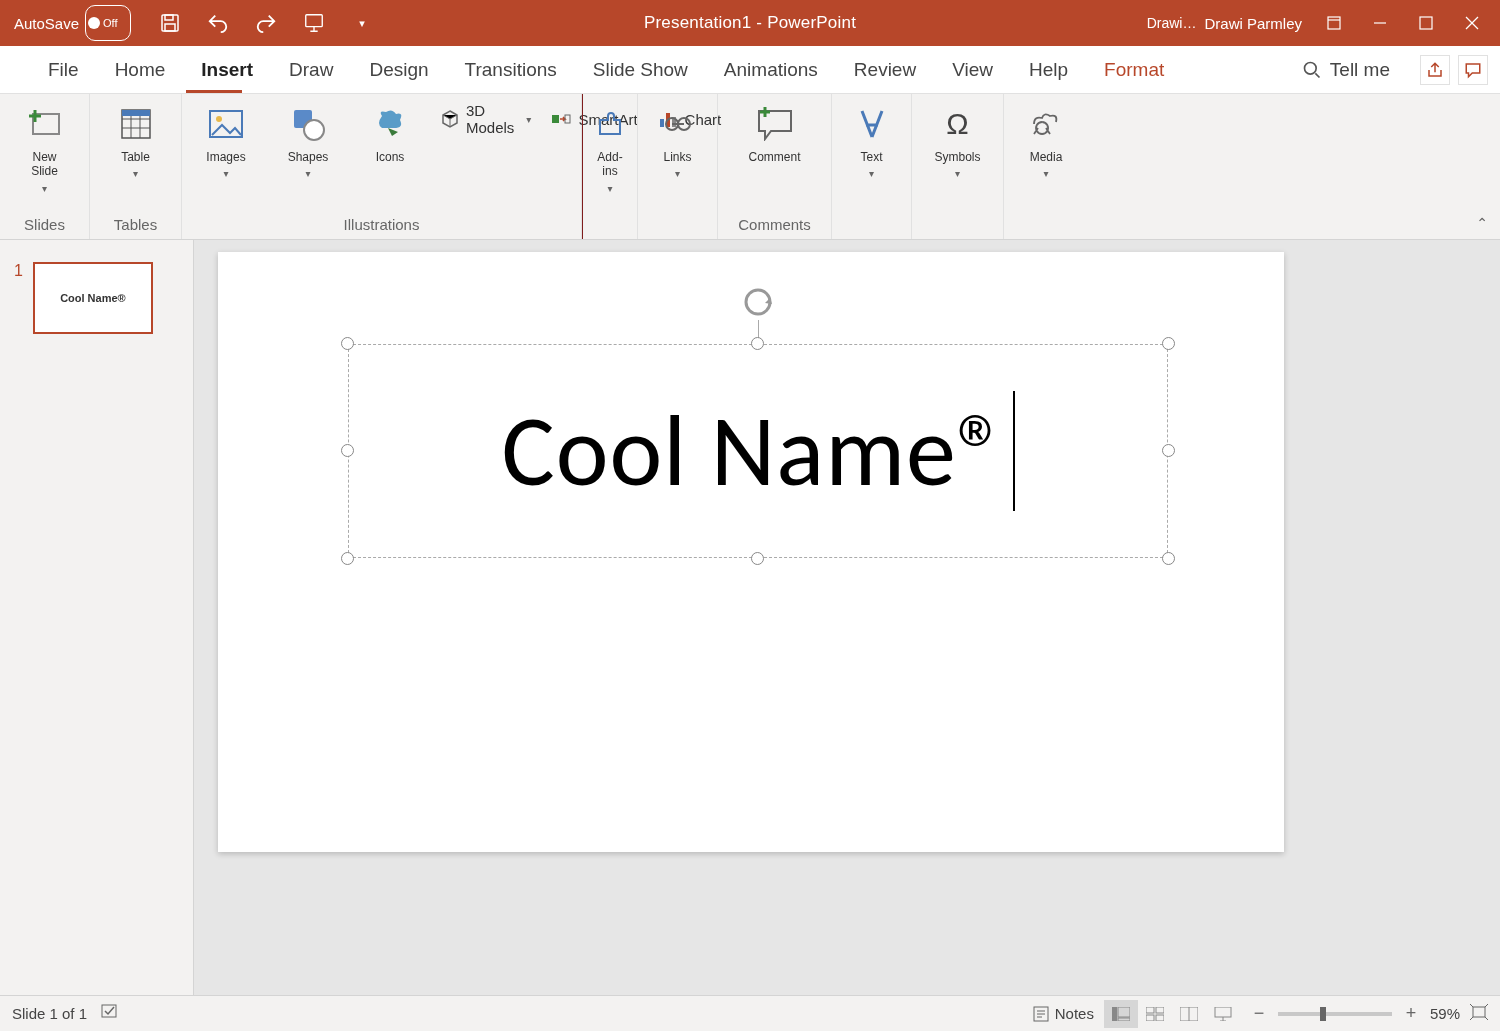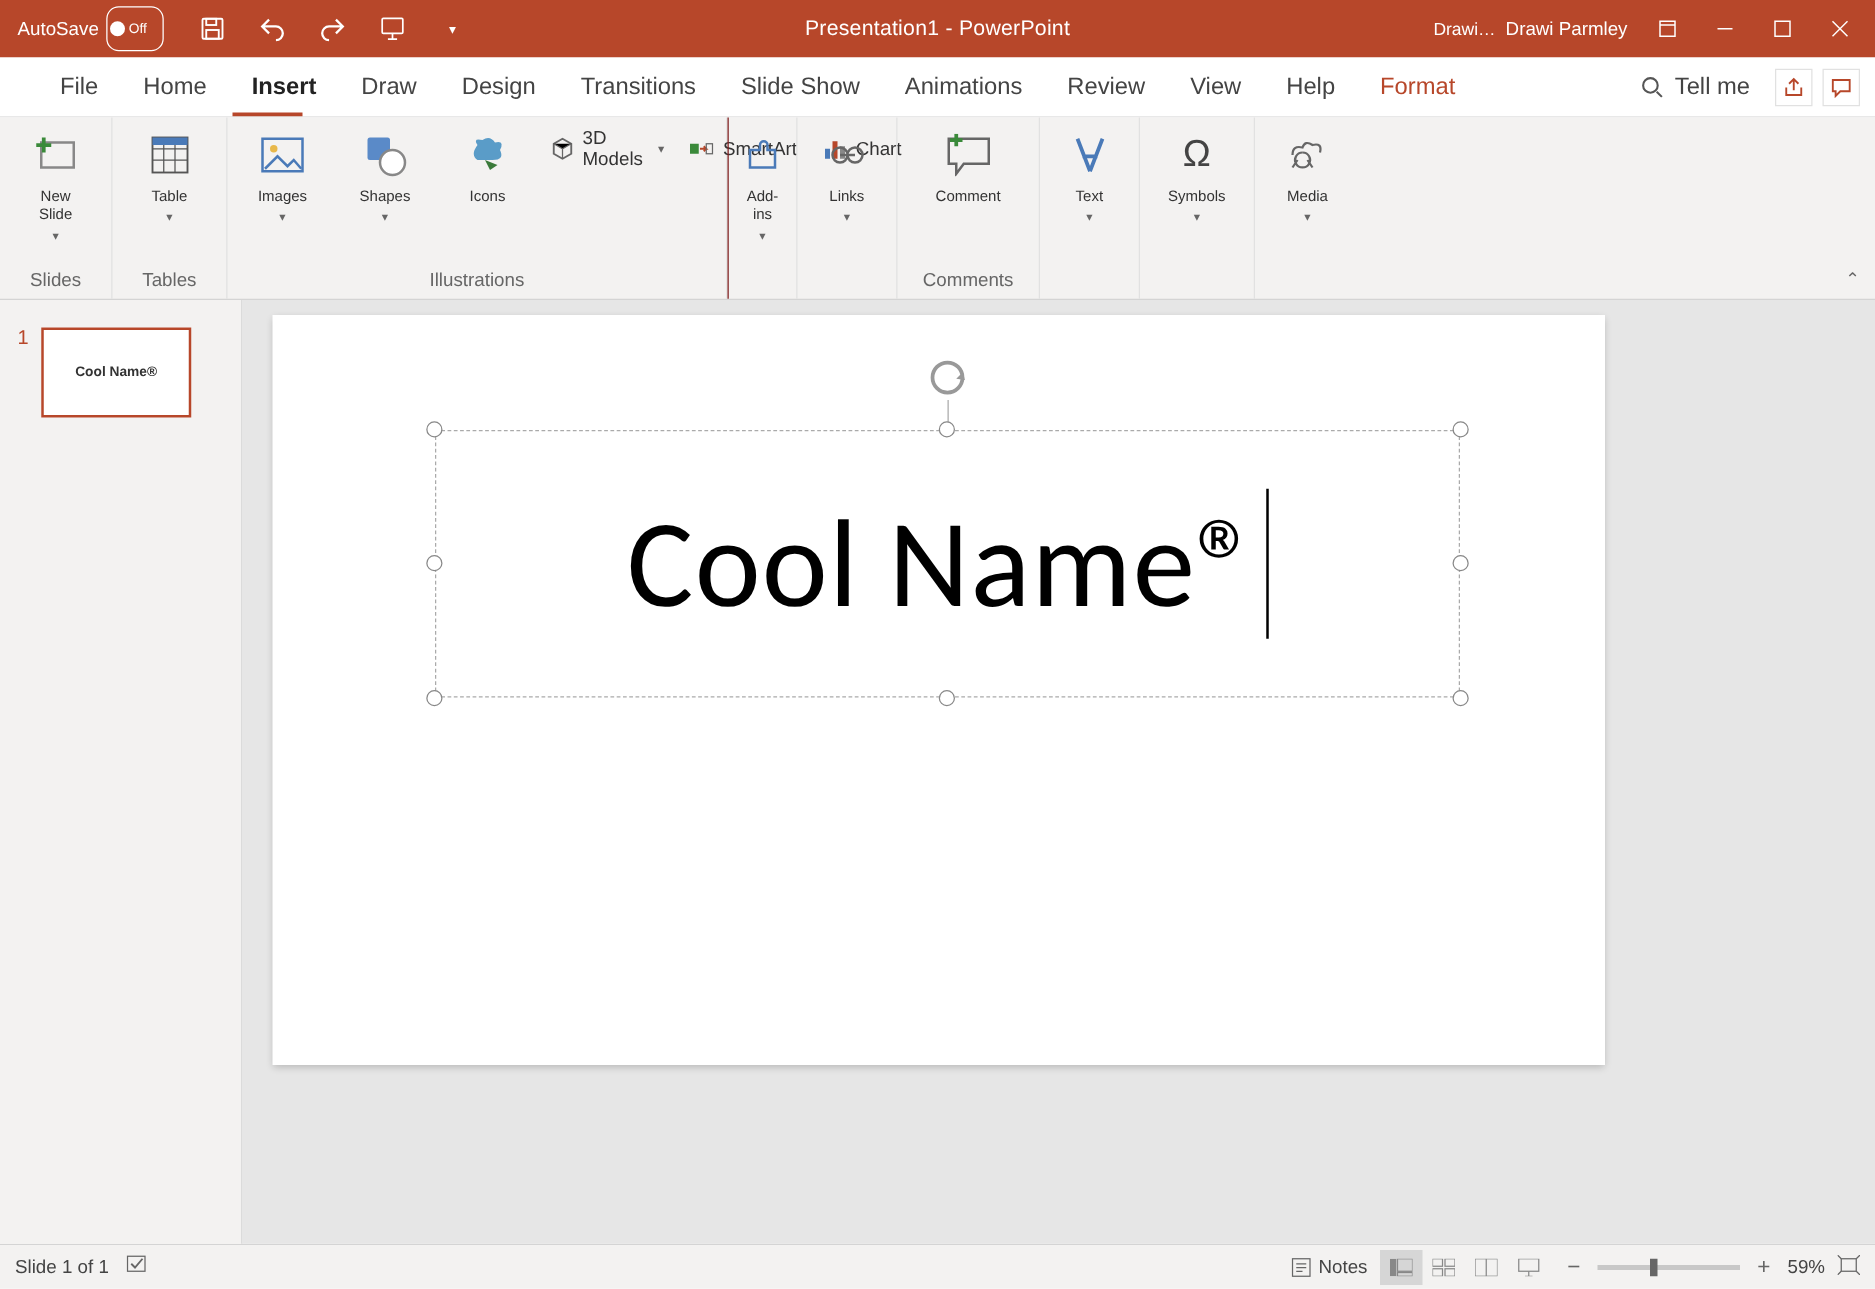--- a/index.html
+++ b/index.html
@@ -18,21 +18,21 @@
   .user-lbl { font-size: 15px; color: #fff; margin-right: 6px; }
   .winbtn { width: 40px; height: 38px; display:flex; align-items:center; justify-content:center; }
   .winbtn svg { stroke:#fff; }
   
   
   .tabrow { height: 48px; background: #fff; display: flex; align-items: center; padding-left: 30px; border-bottom: 1px solid #e1e1e1; position: relative; }
   .tab { padding: 0 18px; height: 48px; display:flex; align-items:center; font-size: 19px; color: #444; cursor: pointer; }
   .tab.active { color: #222; font-weight: 600; }
   .tab-underline { position: absolute; bottom:0; height:3px; background:#b7472a; }
   .tab.format { color: #b7472a; }
-  .tellme { position: absolute; right: 100px; display:flex; align-items:center; gap:8px; font-size:19px; color:#444; }
+  .tellme { position: absolute; right: 110px; display:flex; align-items:center; gap:8px; font-size:19px; color:#444; }
   .tabrow-r { position:absolute; right:12px; display:flex; gap:8px; }
   .tabrow-r .rbtn { width:30px; height:30px; border:1px solid #e1e1e1; display:flex; align-items:center; justify-content:center; }
   
   
   .ribbon { height: 146px; background: #f3f2f1; border-bottom: 1px solid #d4d4d4; display: flex; position: relative; }
   .group { border-right: 1px solid #e1e1e1; padding: 8px 12px 2px; display:flex; flex-direction:column; justify-content:space-between; }
   .group-items { display:flex; gap: 18px; align-items:flex-start; height:106px; }
   .group-label { text-align:center; font-size:15px; color:#666; padding-bottom:4px; }
   .bigbtn { display:flex; flex-direction:column; align-items:center; justify-content:flex-start; gap:4px; min-width:64px; }
   .bigbtn .icn { height:44px; display:flex; align-items:center; justify-content:center; }

